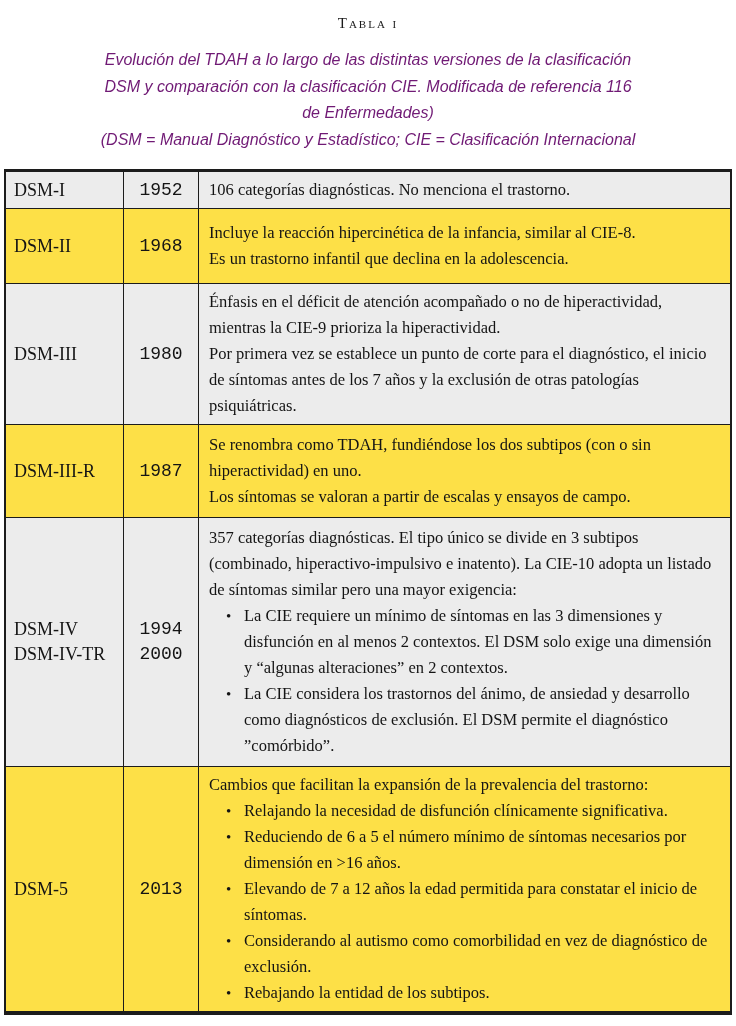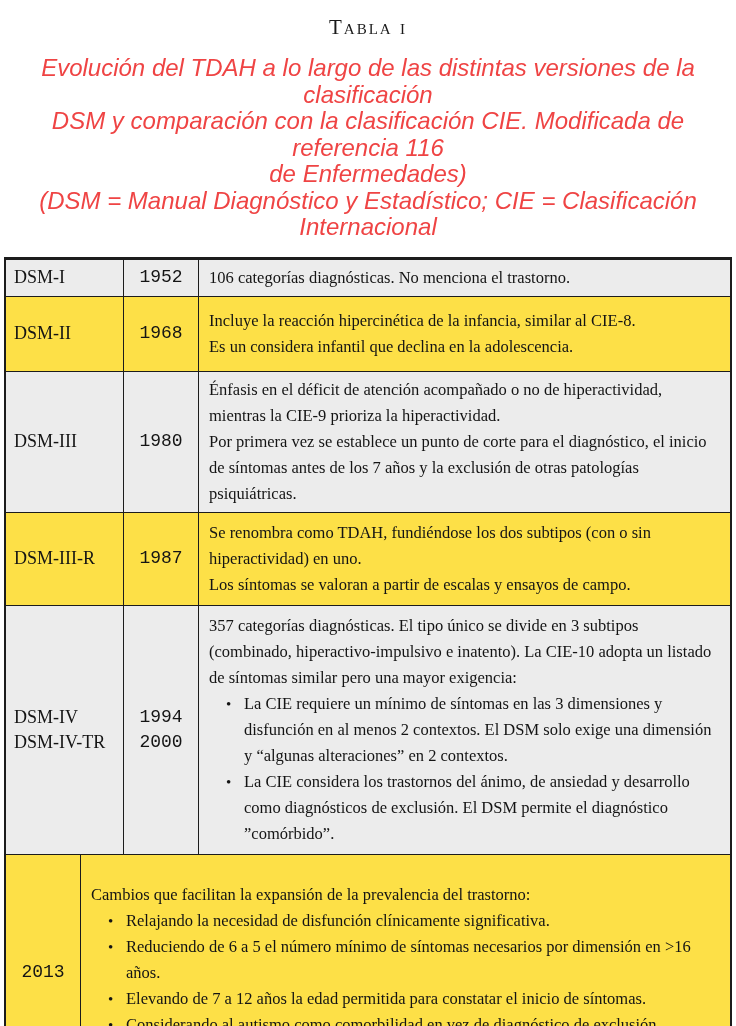--- a/index.html
+++ b/index.html
@@ -13,31 +13,31 @@
     color: #141414;
   }
   .page { width: 736px; height: 1026px; position: relative; }
 
   
   .caption { text-align: center; }
   .caption-title {
     margin-top: 15px;
     font-family: "Liberation Serif", serif;
     font-variant: small-caps;
-    font-size: 21px;
+    font-size: 15px;
     letter-spacing: 2px;
     color: #1a1a1a;
   }
   .caption-subtitle {
     margin-top: 15px;
     font-family: "Liberation Sans", sans-serif;
     font-style: italic;
-    font-size: 24px;
+    font-size: 16px;
     line-height: 26.5px;
-    color: #ef4444;
+    color: #701a75;
     text-align: center;
   }
 
   
   .tabla {
     margin: 16px 4px 0 4px;
     border: 2px solid #1c1c1c;
     border-top-width: 3px;
     border-bottom-width: 4px;
     background: #fde047;
@@ -116,21 +116,21 @@
       </div>
       <div class="row">
         <div class="cell label-cell">
           <div class="label-line">DSM-II</div>
         </div>
         <div class="cell year-cell">
           <div class="year-line">1968</div>
         </div>
         <div class="cell content-cell">
           <div class="text-line">Incluye la reacción hipercinética de la infancia, similar al CIE-8.</div>
-          <div class="text-line">Es un considera infantil que declina en la adolescencia.</div>
+          <div class="text-line">Es un trastorno infantil que declina en la adolescencia.</div>
         </div>
       </div>
       <div class="row shaded">
         <div class="cell label-cell">
           <div class="label-line">DSM-III</div>
         </div>
         <div class="cell year-cell">
           <div class="year-line">1980</div>
         </div>
         <div class="cell content-cell">
@@ -165,20 +165,23 @@
             <span class="bullet-marker">•</span>
             <span class="bullet-text">La CIE requiere un mínimo de síntomas en las 3 dimensiones y disfunción en al menos 2 contextos. El DSM solo exige una dimensión y “algunas alteraciones” en 2 contextos.</span>
           </div>
           <div class="bullet-item">
             <span class="bullet-marker">•</span>
             <span class="bullet-text">La CIE considera los trastornos del ánimo, de ansiedad y desarrollo como diagnósticos de exclusión. El DSM permite el diagnóstico ”comórbido”.</span>
           </div>
         </div>
       </div>
       <div class="row">
+        <div class="cell label-cell">
+          <div class="label-line">DSM-5</div>
+        </div>
         <div class="cell year-cell">
           <div class="year-line">2013</div>
         </div>
         <div class="cell content-cell">
           <div class="text-line">Cambios que facilitan la expansión de la prevalencia del trastorno:</div>
           <div class="bullet-item">
             <span class="bullet-marker">•</span>
             <span class="bullet-text">Relajando la necesidad de disfunción clínicamente significativa.</span>
           </div>
           <div class="bullet-item">

